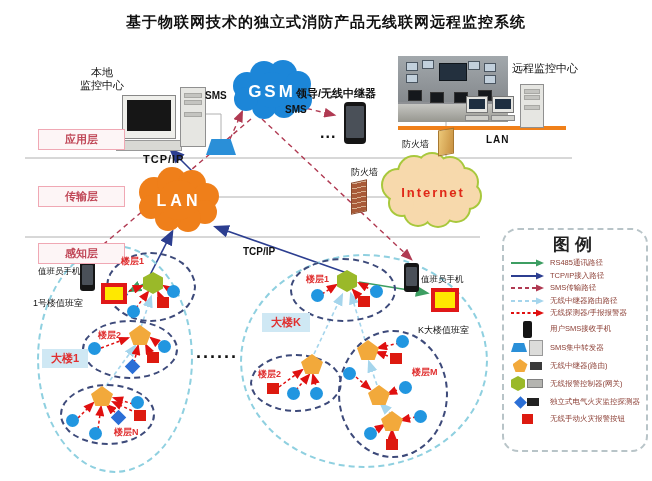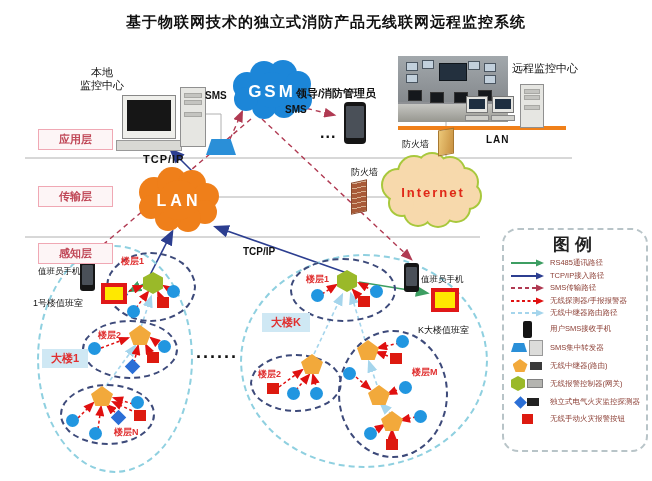--- a/index.html
+++ b/index.html
@@ -2,21 +2,21 @@
 <html><head>
 <meta charset="utf-8">
 <style>
   html,body{margin:0;padding:0;background:#fff;}
   #canvas{position:relative;width:652px;height:481px;background:#fff;overflow:hidden;
           font-family:"Liberation Sans",sans-serif;color:#111;}
   #wires{position:absolute;left:0;top:0;z-index:1;}
   .lbl{position:absolute;z-index:5;white-space:nowrap;}
   .title{width:100%;text-align:center;top:13px;font-size:15px;font-weight:bold;letter-spacing:1px;z-index:6;}
   .layerbox{border:1px solid #f0a8b4;background:#fdf5f6;color:#c04858;font-weight:bold;
-            font-size:11px;padding:2px 20px;z-index:6;}
+            font-size:11px;padding:2px 26px;z-index:6;}
   .small{font-size:9px;}
   .bold{font-weight:bold;}
   .flabel{color:#e03030;font-size:9px;font-weight:bold;z-index:6;}
   .bldg{background:#cfe8f4;color:#e03030;font-size:11px;font-weight:bold;padding:2px 9px;z-index:6;}
   .floor-ell{position:absolute;border:2px dashed #3d4a7a;border-radius:50%;z-index:3;}
   .bldg-ell{position:absolute;border:2px dashed #8fd0e0;border-radius:50%;z-index:2;}
   .cdet{position:absolute;width:13px;height:13px;border-radius:50%;background:#2196e0;z-index:4;}
   .sdet{position:absolute;width:12px;height:11px;background:#dd1a10;z-index:4;}
   .ddet{position:absolute;width:11px;height:11px;background:#2b6fd6;transform:rotate(45deg);z-index:4;}
   .hexn{position:absolute;width:20px;height:22px;background:#9ab929;z-index:4;
@@ -231,21 +231,21 @@
     <div class="slot" style="top:5px;"></div>
       <div class="slot" style="top:12px;"></div>
       <div class="slot" style="top:24px;"></div>
   </div>
   <div class="lbl bold" style="left:143px;top:153px;font-size:11px;letter-spacing:1px;z-index:6;">TCP/IP</div>
 
   <div class="trap"></div>
   <div class="lbl bold" style="left:205px;top:90px;font-size:10px;z-index:6;">SMS</div>
   <div class="lbl bold" style="left:285px;top:104px;font-size:10px;z-index:6;">SMS</div>
 
-  <div class="lbl bold" style="left:296px;top:86px;font-size:11px;z-index:6;">领导/消防管理员</div>
+  <div class="lbl bold" style="left:296px;top:86px;font-size:11px;z-index:6;">领导/无线中继器</div>
   <div class="lbl bold dots" style="left:320px;top:124px;font-size:16px;letter-spacing:1px;">...</div>
   <div class="phone" style="left:344px;top:102px;width:22px;height:42px;border-radius:4px;">
       <div class="pscr"></div>
     </div>
 
   <div class="photo">
     <div class="wall"></div>
     <div class="scr" style="left:8px;top:6px;"></div>
       <div class="scr" style="left:24px;top:4px;"></div>
     <div class="scr" style="left:70px;top:5px;"></div>
@@ -379,35 +379,35 @@
           <svg width="34" height="8">
             <line x1="1" y1="4" x2="26" y2="4" stroke="#b03a52" stroke-width="2" stroke-dasharray="4,3"></line>
             <polygon points="26,0.5 34,4 26,7.5" fill="#b03a52"></polygon>
           </svg>
         </span>
       <span class="ltxt">SMS传输路径</span>
     </div>
     <div class="lrow" style="height:12.5px;">
       <span class="lico">
           <svg width="34" height="8">
+            <line x1="1" y1="4" x2="26" y2="4" stroke="#a5d5ec" stroke-width="2" stroke-dasharray="4,3"></line>
+            <polygon points="26,0.5 34,4 26,7.5" fill="#a5d5ec"></polygon>
+          </svg>
+        </span>
+      <span class="ltxt">无线中继器路由路径</span>
+    </div>
+    <div class="lrow" style="height:12.5px;">
+      <span class="lico">
+          <svg width="34" height="8">
             <line x1="1" y1="4" x2="26" y2="4" stroke="#e01010" stroke-width="2" stroke-dasharray="3,2.5"></line>
             <polygon points="26,0.5 34,4 26,7.5" fill="#e01010"></polygon>
           </svg>
         </span>
       <span class="ltxt">无线探测器/手报报警器</span>
     </div>
-    <div class="lrow" style="height:12.5px;">
-      <span class="lico">
-          <svg width="34" height="8">
-            <line x1="1" y1="4" x2="26" y2="4" stroke="#a5d5ec" stroke-width="2" stroke-dasharray="4,3"></line>
-            <polygon points="26,0.5 34,4 26,7.5" fill="#a5d5ec"></polygon>
-          </svg>
-        </span>
-      <span class="ltxt">无线中继器路由路径</span>
-    </div>
     <div class="lrow" style="height:19px;">
       <span class="lico">
           <span class="lphone"></span>
         </span>
       <span class="ltxt">用户SMS接收手机</span>
     </div>
     <div class="lrow" style="height:18px;">
       <span class="lico">
           <span class="ltrap"></span>
           <span class="ldev"></span>

